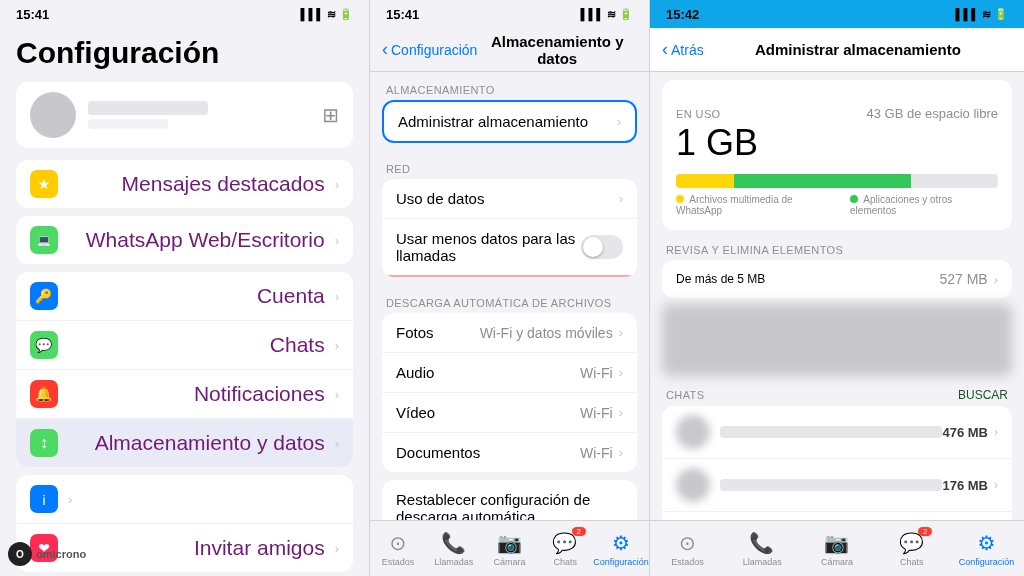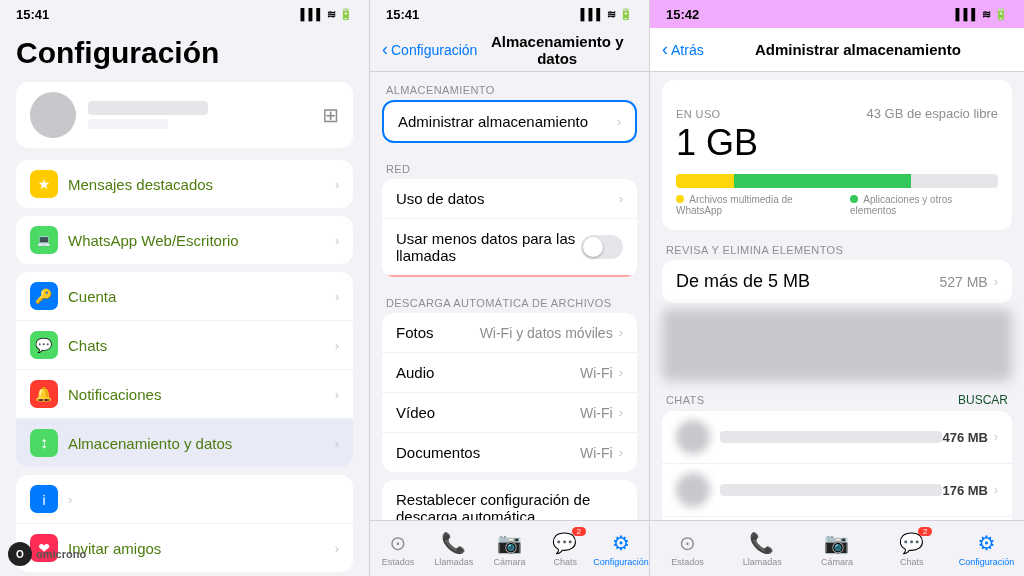--- a/index.html
+++ b/index.html
@@ -89,21 +89,21 @@
       width: 28px;
       height: 28px;
       border-radius: 7px;
       display: flex;
       align-items: center;
       justify-content: center;
       font-size: 14px;
       flex-shrink: 0;
       color: #fff;
     }
-    .menu-label { flex: 1; font-size: 15px; color: #4d7c0f; }
+    .menu-label { flex: 1; font-size: 21px; color: #701a75; text-align: right; }
     .menu-chevron { color: #c7c7cc; font-size: 13px; }
 
     .tab-bar {
       height: 56px;
       background: rgba(242,242,247,0.95);
       border-top: 1px solid #d1d1d6;
       display: flex;
       align-items: center;
       justify-content: space-around;
       flex-shrink: 0;
@@ -284,21 +284,21 @@
     .large-files-row {
       background: #fff;
       border-radius: 12px;
       margin: 0 12px 6px;
       padding: 11px 14px;
       display: flex;
       align-items: center;
       cursor: pointer;
       flex-shrink: 0;
     }
-    .large-files-label { flex: 1; font-size: 18px; color: #000; }
+    .large-files-label { flex: 1; font-size: 12px; color: #000; }
     .large-files-value { font-size: 14px; color: #8e8e93; margin-right: 6px; }
 
     .blurred-preview {
       background: #c7c7cc;
       margin: 0 12px 6px;
       border-radius: 8px;
       height: 72px;
       filter: blur(6px);
       flex-shrink: 0;
     }
@@ -522,21 +522,21 @@
       <span class="tab-label">Chats</span>
     </div>
     <div class="tab-item">
       <span class="tab-icon active">⚙</span>
       <span class="tab-label active">Configuración</span>
     </div>
   </div>
 </div>
 
 <div class="panel-manage">
-  <div class="status-bar" style="background:#f0abfc;">
+  <div class="status-bar" style="background:#0ea5e9;">
     <span>15:42</span>
     <span class="status-icons">▌▌▌ ≋ 🔋</span>
   </div>
   <div class="nav-bar" style="background:#fff;">
     <div class="nav-back">
       <span class="nav-back-arrow">‹</span>
       <span>Atrás</span>
     </div>
     <span class="nav-title">Administrar almacenamiento</span>
   </div>

